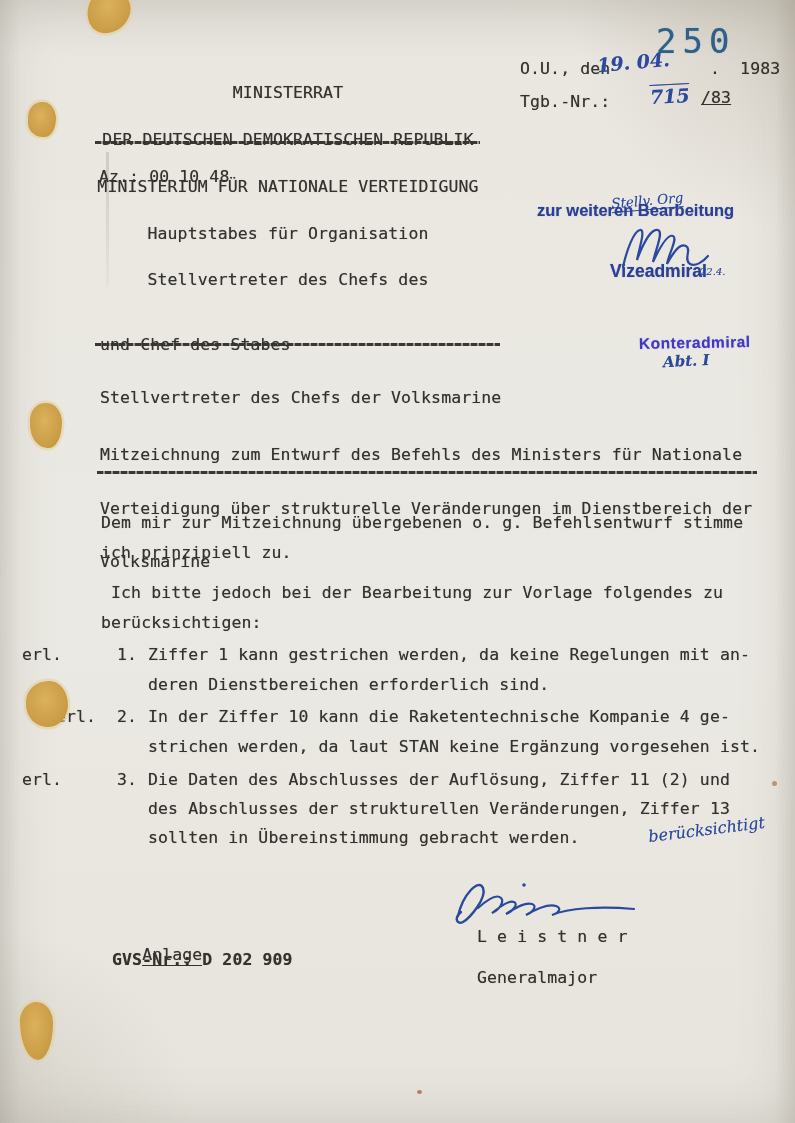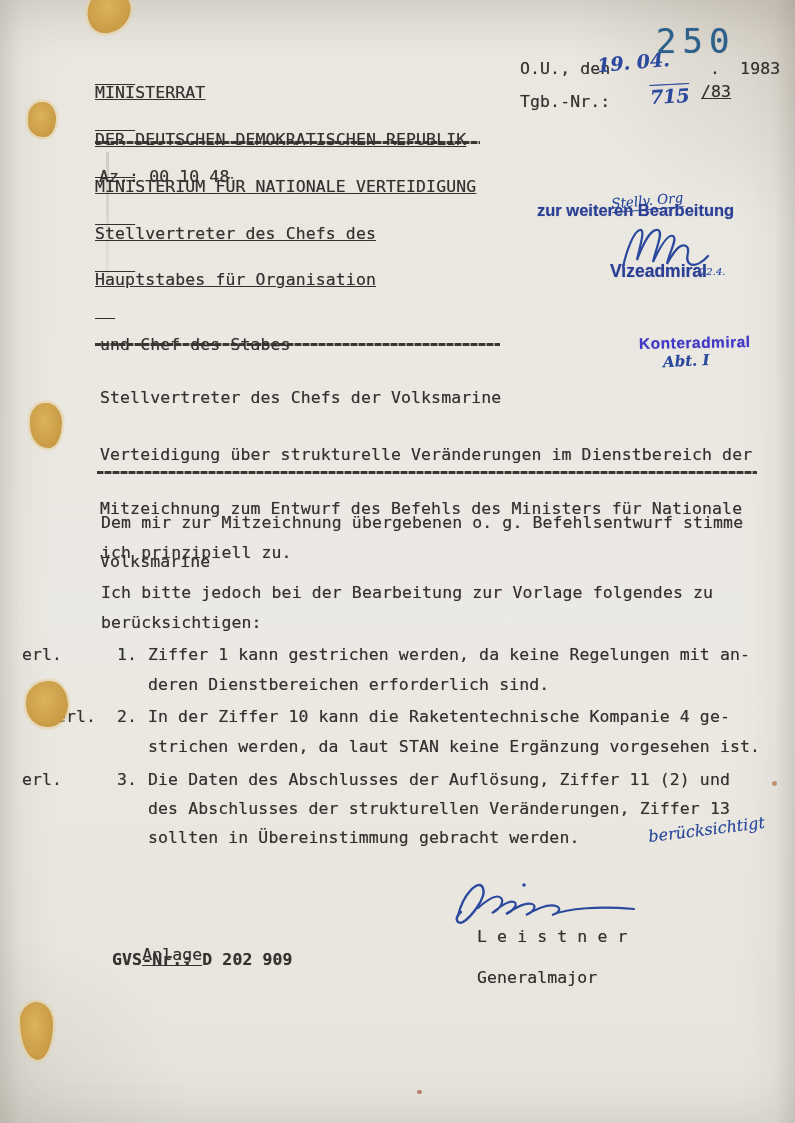--- a/index.html
+++ b/index.html
@@ -10,21 +10,21 @@
       radial-gradient(circle at 0% 100%, rgba(120,112,95,.15), transparent 14%),
       linear-gradient(90deg, rgba(110,105,92,.10), transparent 2.5%),
       linear-gradient(270deg, rgba(110,105,92,.12), transparent 2.5%),
       linear-gradient(180deg, #e2dfd8 0%, #eae7e1 5%, #ebe9e3 55%, #e7e4dd 100%);
     box-shadow:inset 0 0 55px rgba(95,90,78,.22);
     font-family:"DejaVu Sans Mono",monospace;
   }
   .typed{position:absolute;font-family:"DejaVu Sans Mono",monospace;font-size:16.5px;
     color:#34322e;white-space:pre;z-index:3;letter-spacing:.1px;
     text-shadow:0 0 .7px rgba(52,50,46,.55);}
-  .center{line-height:15.6px;text-decoration:underline;}
+  .center{text-align:center;line-height:15.6px;}
   .rule{position:absolute;height:2.6px;z-index:2;
     background:repeating-linear-gradient(90deg,#3a3733 0 6px,rgba(58,55,51,.45) 6px 8px);}
   .hand{position:absolute;font-family:"DejaVu Serif",serif;font-style:italic;
     color:#2b4a9e;white-space:pre;z-index:4;text-shadow:0 0 .6px rgba(43,74,158,.5);}
   .stamp{position:absolute;font-family:"Liberation Sans",sans-serif;font-weight:bold;
     color:#2b3f94;white-space:pre;z-index:4;text-shadow:0 0 1px rgba(43,63,148,.55);}
   .stamp.violet{color:#4138c4;text-shadow:0 0 1px rgba(65,56,196,.55);}
   .pageno{position:absolute;left:656px;top:21px;font-size:34px;letter-spacing:6px;
     color:#2d618a;z-index:4;font-family:"DejaVu Sans Mono",monospace;
     text-shadow:0 0 1px rgba(45,97,138,.6);}
@@ -51,32 +51,32 @@
   <div class="glue" style="left:20px;top:1002px;width:33px;height:58px;border-radius:50% 50% 46% 54%/32% 36% 62% 66%;"></div>
   <div class="speck" style="left:417px;top:1090px;width:5px;height:4px;background:#a85a43;opacity:.75;"></div>
   <div class="speck" style="left:772px;top:781px;width:5px;height:5px;background:#b07040;opacity:.7;"></div>
 
   <div class="pageno">250</div>
 
   <div class="typed center" style="left:95px;top:54px;width:386px;">
     <div>MINISTERRAT</div>
     <div>DER DEUTSCHEN DEMOKRATISCHEN REPUBLIK</div>
     <div>MINISTERIUM FÜR NATIONALE VERTEIDIGUNG</div>
+    <div>Hauptstabes für Organisation</div>
     <div>Stellvertreter des Chefs des</div>
-    <div>Hauptstabes für Organisation</div>
   </div>
   <div class="rule" style="left:95px;top:141px;width:385px;"></div>
   <div class="typed" style="left:99px;top:167px;">Az.: 00 10 48</div>
 
   <div class="typed" style="left:520px;top:59px;">O.U., den</div>
   <div class="hand" style="left:597px;top:51px;font-size:19px;transform:rotate(-5deg);font-weight:bold;">19. 04.</div>
   <div class="typed" style="left:662px;top:59px;margin-left:48px;">.  1983</div>
   <div class="typed" style="left:520px;top:92px;">Tgb.-Nr.:</div>
   <div class="hand" style="left:650px;top:85px;font-size:19px;font-weight:bold;transform:rotate(-3deg);text-decoration:overline;">715</div>
-  <div class="typed" style="left:701px;top:82px;text-decoration:underline;">/83</div>
+  <div class="typed" style="left:701px;top:88px;text-decoration:underline;">/83</div>
 
   <div class="hand" style="left:594px;top:177px;font-size:13.5px;transform:rotate(-5deg);">
     <span class="u">Stellv. Org</span>
   </div>
   <div class="stamp" style="left:537px;top:201px;font-size:16.5px;">zur weiteren Bearbeitung</div>
   <svg class="sig" viewBox="0 0 95 50" style="left:617px;top:221px;width:95px;height:50px;">
     <path stroke-width="2.2" d="M6,46 C10,28 17,10 23,9 C29,8 22,28 20,39 C27,20 35,7 41,9 C47,11 38,30 36,41 C43,26 51,13 56,15 C61,17 52,32 50,43 C57,30 63,22 69,25 C75,28 66,39 73,43 C78,46 86,41 91,35"></path>
   </svg>
   <div class="stamp" style="left:610px;top:261px;font-size:17.5px;">Vizeadmiral</div>
   <div class="hand" style="left:700px;top:266px;font-size:10px;">22.4.</div>
@@ -84,29 +84,29 @@
   <div class="typed" style="left:100px;top:301px;line-height:17.6px;">
     <div>und Chef des Stabes</div>
     <div>Stellvertreter des Chefs der Volksmarine</div>
   </div>
   <div class="rule" style="left:95px;top:343px;width:405px;"></div>
 
   <div class="stamp violet" style="left:639px;top:334px;font-size:15.5px;letter-spacing:.5px;transform:rotate(-1deg);">Konteradmiral</div>
   <div class="hand" style="left:663px;top:352px;font-size:15px;font-weight:bold;transform:rotate(-3deg);">Abt. I</div>
 
   <div class="typed" style="left:100px;top:411px;line-height:17.7px;">
+    <div>Mitzeichnung zum Entwurf des Befehls des Ministers für Nationale</div>
     <div>Verteidigung über strukturelle Veränderungen im Dienstbereich der</div>
-    <div>Mitzeichnung zum Entwurf des Befehls des Ministers für Nationale</div>
     <div>Volksmarine</div>
   </div>
   <div class="rule" style="left:97px;top:471px;width:660px;"></div>
 
   <div class="typed" style="left:101px;top:513px;">Dem mir zur Mitzeichnung übergebenen o. g. Befehlsentwurf stimme</div>
   <div class="typed" style="left:101px;top:543px;">ich prinzipiell zu.</div>
-  <div class="typed" style="left:101px;top:583px;">Ich bitte jedoch bei der Bearbeitung zur Vorlage folgendes zu</div>
+  <div class="typed" style="left:111px;top:583px;">Ich bitte jedoch bei der Bearbeitung zur Vorlage folgendes zu</div>
   <div class="typed" style="left:101px;top:613px;">berücksichtigen:</div>
 
   <div class="typed" style="left:22px;top:645px;">erl.</div>
   <div class="typed" style="left:117px;top:645px;">1.</div>
   <div class="typed" style="left:148px;top:645px;">Ziffer 1 kann gestrichen werden, da keine Regelungen mit an-</div>
   <div class="typed" style="left:148px;top:675px;">deren Dienstbereichen erforderlich sind.</div>
 
   <div class="typed" style="left:56px;top:707px;">erl.</div>
   <div class="typed" style="left:117px;top:707px;">2.</div>
   <div class="typed" style="left:148px;top:707px;">In der Ziffer 10 kann die Raketentechnische Kompanie 4 ge-</div>

